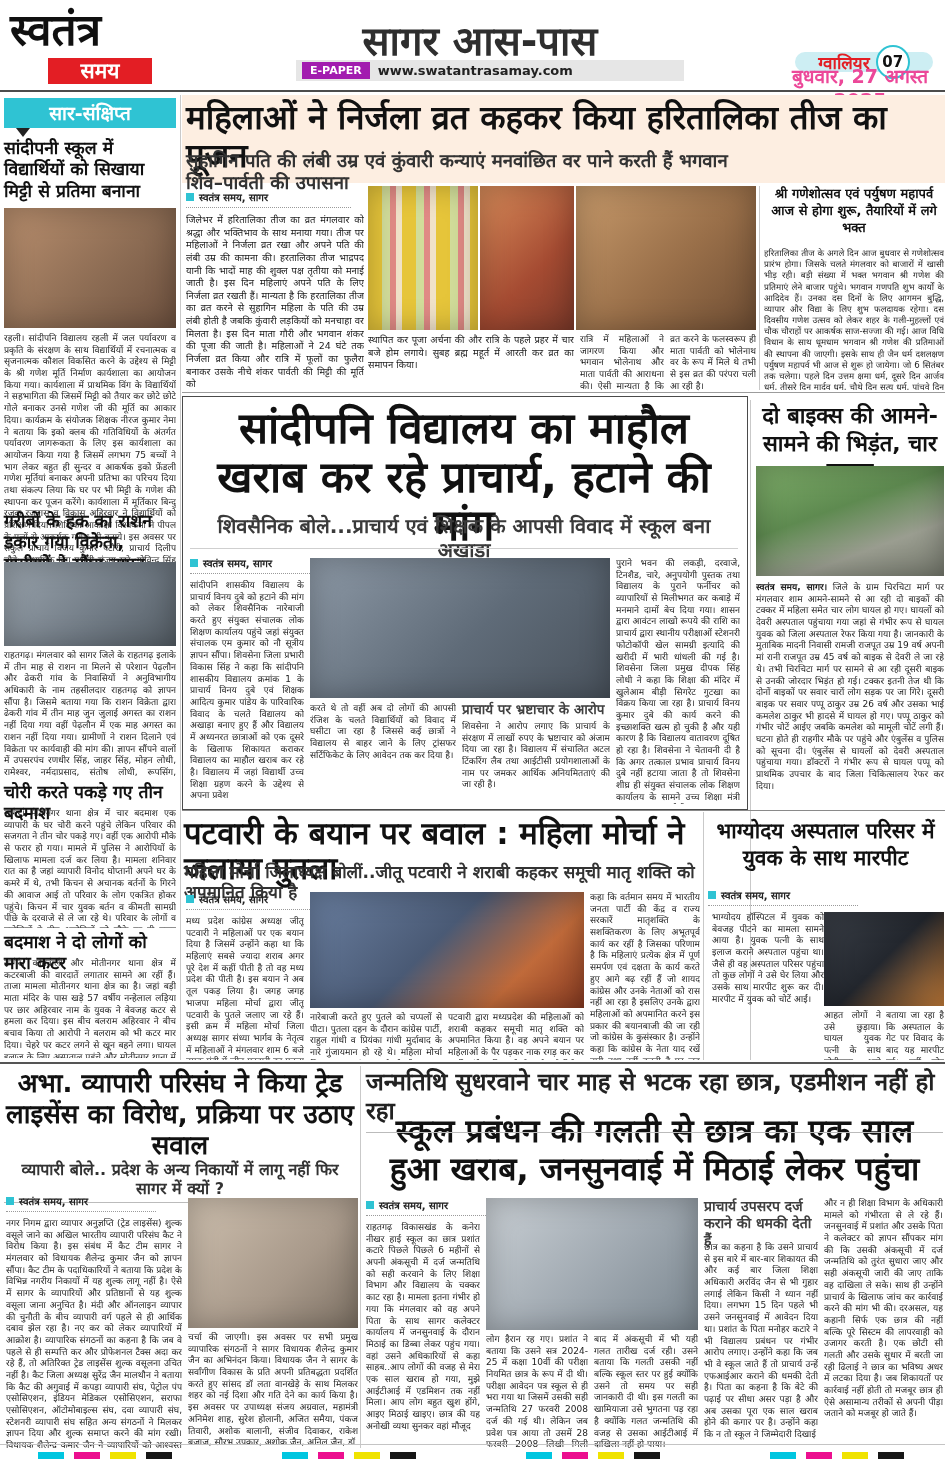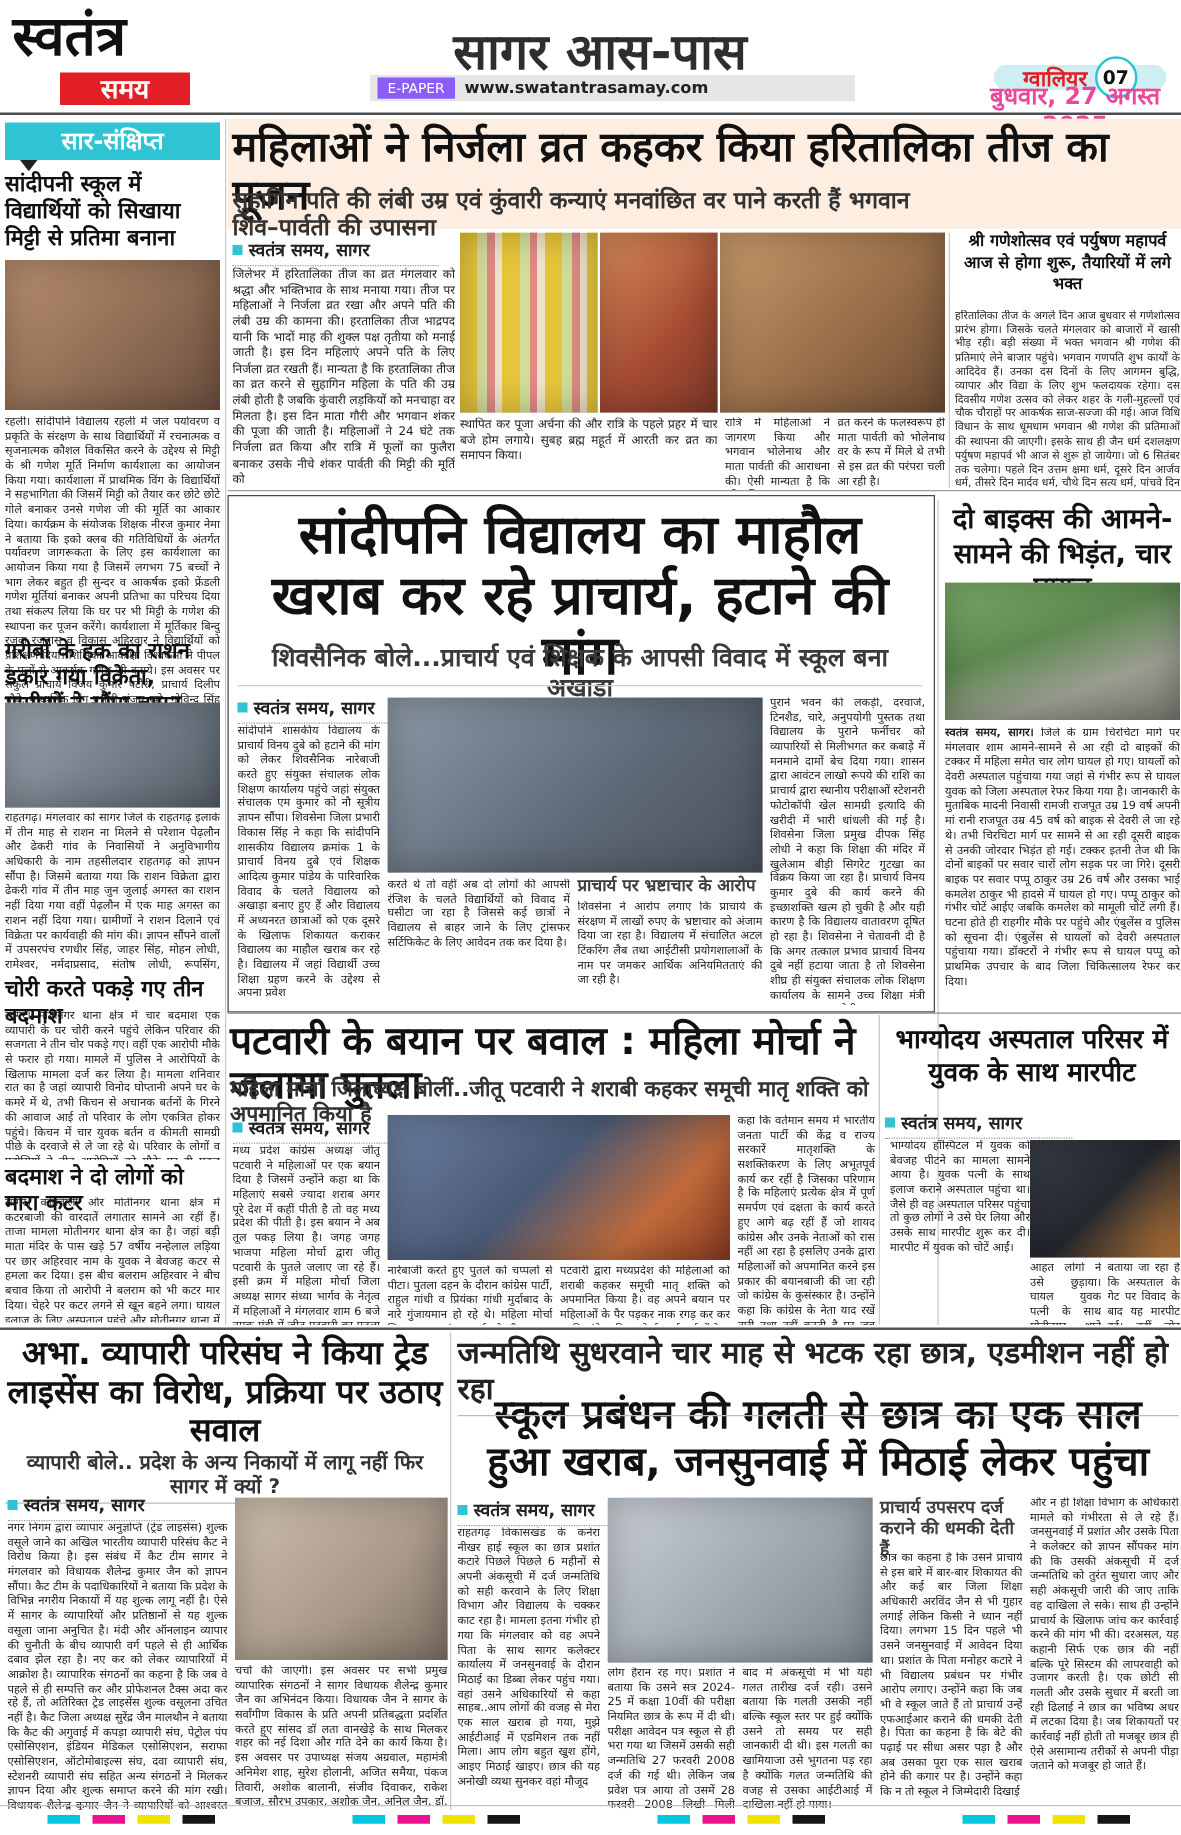--- a/index.html
+++ b/index.html
@@ -7,21 +7,21 @@
         font-family:"DejaVu Sans","Liberation Sans",sans-serif;}
   .abs{position:absolute;}
   
   .hd{font-weight:700;color:#111;line-height:1.14;}
   .ctr{text-align:center;}
   .sub{font-weight:600;color:#333;line-height:1.2;}
   
   .bd{font-size:9.5px;line-height:1.33;color:#1d1d1d;text-align:justify;overflow:hidden;}
   .bd-sm{font-size:9px;line-height:1.3;color:#1d1d1d;text-align:justify;overflow:hidden;}
   
-  .by{display:flex;align-items:center;gap:5px;font-weight:700;font-size:14px;color:#222;
+  .by{display:flex;align-items:center;gap:5px;font-weight:700;font-size:10px;color:#222;
       border-bottom:1px dotted #9a9a9a;padding-bottom:3px;}
   .sq{width:8px;height:8px;background:#2fc3d3;flex:0 0 auto;}
   
   .hr{background:#9c9c9c;height:1px;}
   .vr{background:#c9c9c9;width:1px;}
   
   .photo{box-shadow:inset 0 0 30px rgba(0,0,0,.28);}
   .ph-clay{background:linear-gradient(135deg,#b98f6e,#8a6a52 60%,#6e513f);}
   .ph-memo{background:linear-gradient(135deg,#9aa4ad,#707a84 60%,#555e66);}
   .ph-garland{background:repeating-linear-gradient(90deg,#e6c53a 0 14px,#d2dd9a 14px 22px,#e08a85 22px 28px,#f0e2c8 28px 34px);}
@@ -31,21 +31,21 @@
   .ph-road{background:linear-gradient(160deg,#7fae6a 0%,#5e8a50 40%,#9a9d90 70%,#777b6f);}
   .ph-effigy{background:linear-gradient(135deg,#6a7fa0 0%,#4a5a75 45%,#c06a3a 75%,#8a3b22);}
   .ph-ambulance{background:linear-gradient(135deg,#3a3f47,#23272e 50%,#c87f3a);}
   .ph-meeting{background:linear-gradient(135deg,#cdbfae,#a8998a 60%,#7e7265);}
   .ph-jansunwai{background:linear-gradient(135deg,#c9cfd4,#9fa8b0 55%,#7b8790);}
   
   .logo1{font-size:44px;font-weight:700;color:#101010;line-height:1;}
   .logo2{background:#e31e24;color:#fff;font-weight:700;font-size:21px;text-align:center;line-height:26px;}
   .secT{font-size:40px;font-weight:700;color:#2e2e2e;}
   .ebar{background:#e6e6e6;display:flex;align-items:center;gap:8px;padding:0 6px;}
-  .echip{background:#8b5cf6;color:#fff;font-weight:400;font-size:11px;padding:2px 8px;}
+  .echip{background:#a21caf;color:#fff;font-weight:700;font-size:11px;padding:2px 8px;}
   .eurl{font-weight:700;font-size:13px;color:#222;}
   .edpill{background:#cdeef3;border-radius:16px;display:flex;align-items:center;justify-content:center;gap:6px;}
   .edname{color:#e31e24;font-weight:700;font-size:17px;}
   .edcirc{width:30px;height:30px;border-radius:50%;background:#fff;border:2px solid #2fc3d3;
           display:flex;align-items:center;justify-content:center;font-weight:700;font-size:15px;color:#111;}
   .eddate{font-weight:700;font-size:19px;color:#ec4899;text-align:center;}
   
   .sideH{background:#2fc3d3;color:#fff;font-weight:700;font-size:19px;text-align:center;line-height:30px;}
   .tri{width:0;height:0;border-left:7px solid transparent;border-right:7px solid transparent;border-top:9px solid #222;}
   .briefH{font-size:17.5px;font-weight:700;color:#111;line-height:1.22;}

